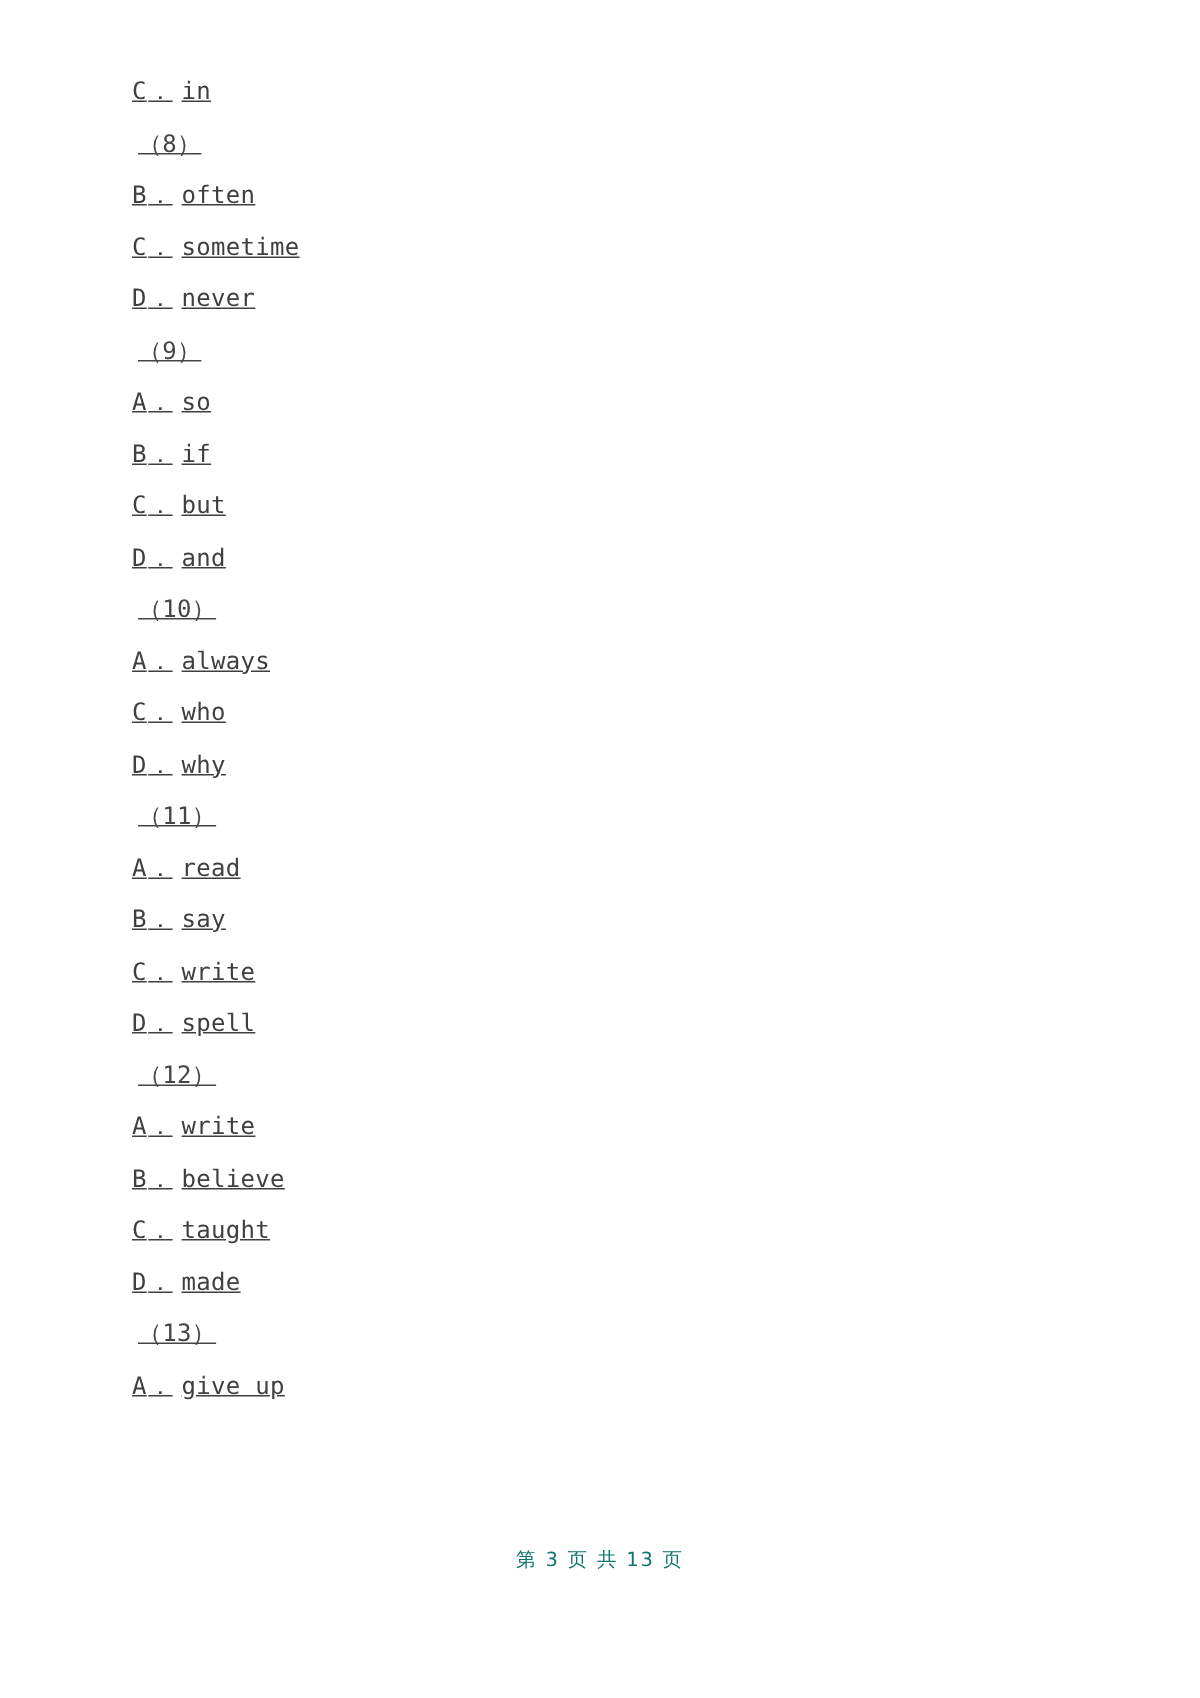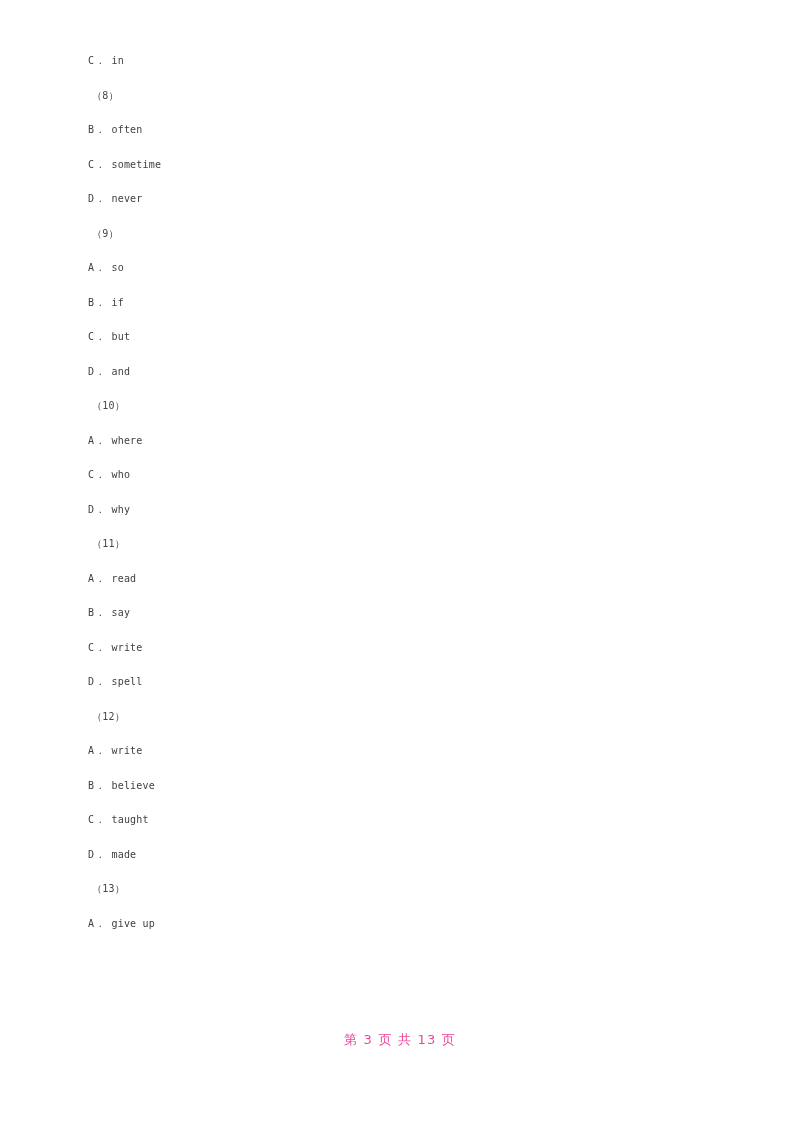--- a/index.html
+++ b/index.html
@@ -30,22 +30,23 @@
     left: 0;
     top: 0;
     width: 800px;
   }
 
   .line {
     height: 34.5px;
     line-height: 34.5px;
     white-space: pre;
     color: #3f3f3f;
-    font-size: 10px;
+    font-size: 16px;
     letter-spacing: 0.2px;
+    text-decoration: underline;
   }
 
   .line.option {
     padding-left: 88px;
   }
 
   .line.qnum {
     padding-left: 92px;
     color: #454545;
   }
@@ -65,21 +66,21 @@
   }
 
   #footer {
     position: absolute;
     left: 0;
     top: 1031px;
     width: 800px;
     text-align: center;
     font-family: "DejaVu Sans", "Liberation Sans", sans-serif;
     font-size: 13px;
-    color: #ec4899;
+    color: #0f766e;
     letter-spacing: 1.2px;
     white-space: pre;
   }
 </style>
 </head>
 <body>
 
 <div id="page">
 
   <div id="content" style="padding-top: 44px;">
@@ -87,21 +88,21 @@
       <div class="line qnum">（8）</div>
       <div class="line option"><span class="opt-letter">B</span><span class="opt-sep">．</span><span class="opt-text">often</span></div>
       <div class="line option"><span class="opt-letter">C</span><span class="opt-sep">．</span><span class="opt-text">sometime</span></div>
       <div class="line option"><span class="opt-letter">D</span><span class="opt-sep">．</span><span class="opt-text">never</span></div>
       <div class="line qnum">（9）</div>
       <div class="line option"><span class="opt-letter">A</span><span class="opt-sep">．</span><span class="opt-text">so</span></div>
       <div class="line option"><span class="opt-letter">B</span><span class="opt-sep">．</span><span class="opt-text">if</span></div>
       <div class="line option"><span class="opt-letter">C</span><span class="opt-sep">．</span><span class="opt-text">but</span></div>
       <div class="line option"><span class="opt-letter">D</span><span class="opt-sep">．</span><span class="opt-text">and</span></div>
       <div class="line qnum">（10）</div>
-      <div class="line option"><span class="opt-letter">A</span><span class="opt-sep">．</span><span class="opt-text">where</span></div>
+      <div class="line option"><span class="opt-letter">A</span><span class="opt-sep">．</span><span class="opt-text">always</span></div>
       <div class="line option"><span class="opt-letter">C</span><span class="opt-sep">．</span><span class="opt-text">who</span></div>
       <div class="line option"><span class="opt-letter">D</span><span class="opt-sep">．</span><span class="opt-text">why</span></div>
       <div class="line qnum">（11）</div>
       <div class="line option"><span class="opt-letter">A</span><span class="opt-sep">．</span><span class="opt-text">read</span></div>
       <div class="line option"><span class="opt-letter">B</span><span class="opt-sep">．</span><span class="opt-text">say</span></div>
       <div class="line option"><span class="opt-letter">C</span><span class="opt-sep">．</span><span class="opt-text">write</span></div>
       <div class="line option"><span class="opt-letter">D</span><span class="opt-sep">．</span><span class="opt-text">spell</span></div>
       <div class="line qnum">（12）</div>
       <div class="line option"><span class="opt-letter">A</span><span class="opt-sep">．</span><span class="opt-text">write</span></div>
       <div class="line option"><span class="opt-letter">B</span><span class="opt-sep">．</span><span class="opt-text">believe</span></div>

